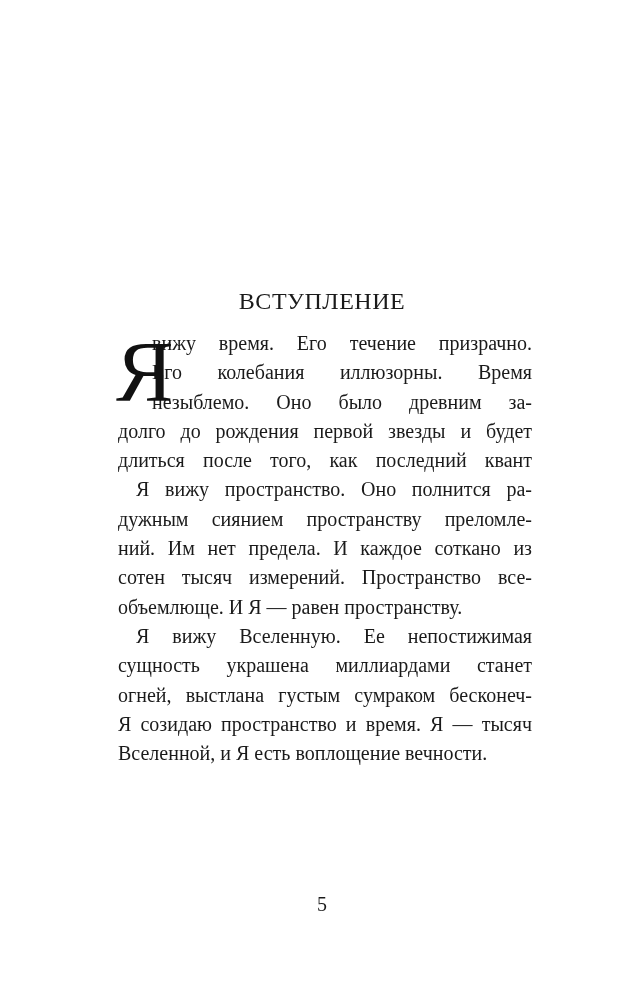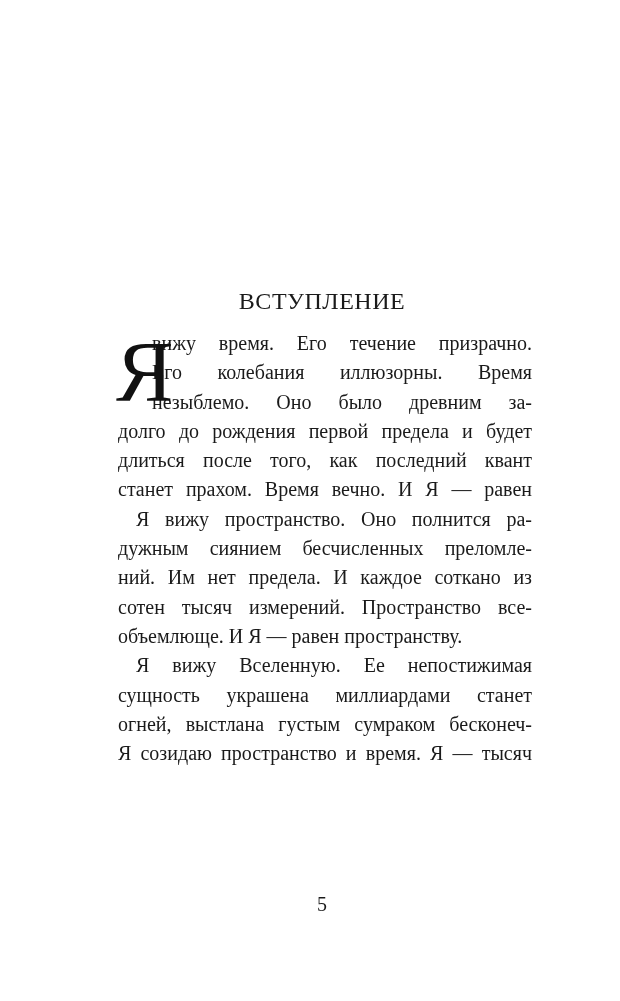--- a/index.html
+++ b/index.html
@@ -36,33 +36,33 @@
 
 <div class="page">
   <div class="title">ВСТУПЛЕНИЕ</div>
 
   <div class="body-text">
     <div class="dropcap-wrap">
       <span class="dropcap">Я</span>
       <span class="line just dc-line">вижу время. Его течение призрачно.</span>
       <span class="line just dc-line">Его колебания иллюзорны. Время</span>
       <span class="line just dc-line">незыблемо. Оно было древним за-</span>
-      <span class="line just">долго до рождения первой предела и будет</span>
+      <span class="line just">долго до рождения первой звезды и будет</span>
       <span class="line just">длиться после того, как последний квант</span>
-      <span class="line just">станет прахом. Время вечно. И Я — равен</span>
     </div>
     <div>
       <span class="line just indent">Я вижу пространство. Оно полнится ра-</span>
-      <span class="line just">дужным сиянием бесчисленных преломле-</span>
+      <span class="line just">дужным сиянием пространству преломле-</span>
       <span class="line just">ний. Им нет предела. И каждое соткано из</span>
       <span class="line just">сотен тысяч измерений. Пространство все-</span>
       <span class="line">объемлюще. И Я — равен пространству.</span>
     </div>
     <div>
       <span class="line just indent">Я вижу Вселенную. Ее непостижимая</span>
       <span class="line just">сущность украшена миллиардами станет</span>
       <span class="line just">огней, выстлана густым сумраком бесконеч-</span>
       <span class="line just">Я созидаю пространство и время. Я — тысяч</span>
+      <span class="line">Вселенной, и Я есть воплощение вечности.</span>
     </div>
   </div>
 
   <div class="page-number">5</div>
 </div>
 
 </body></html>

